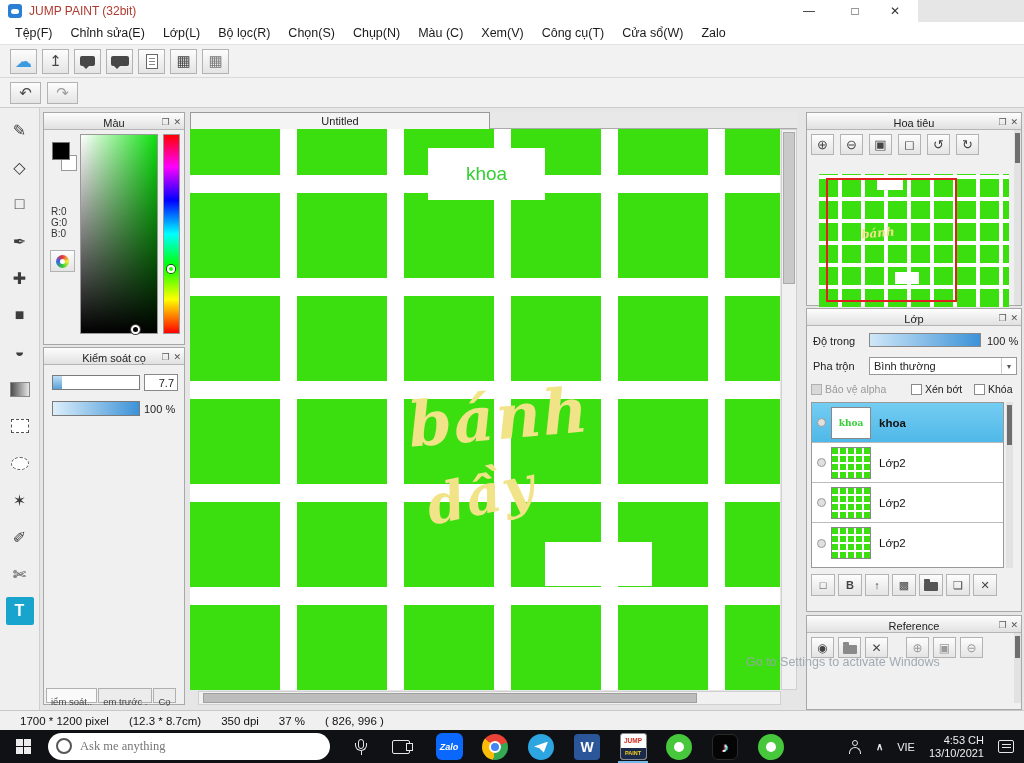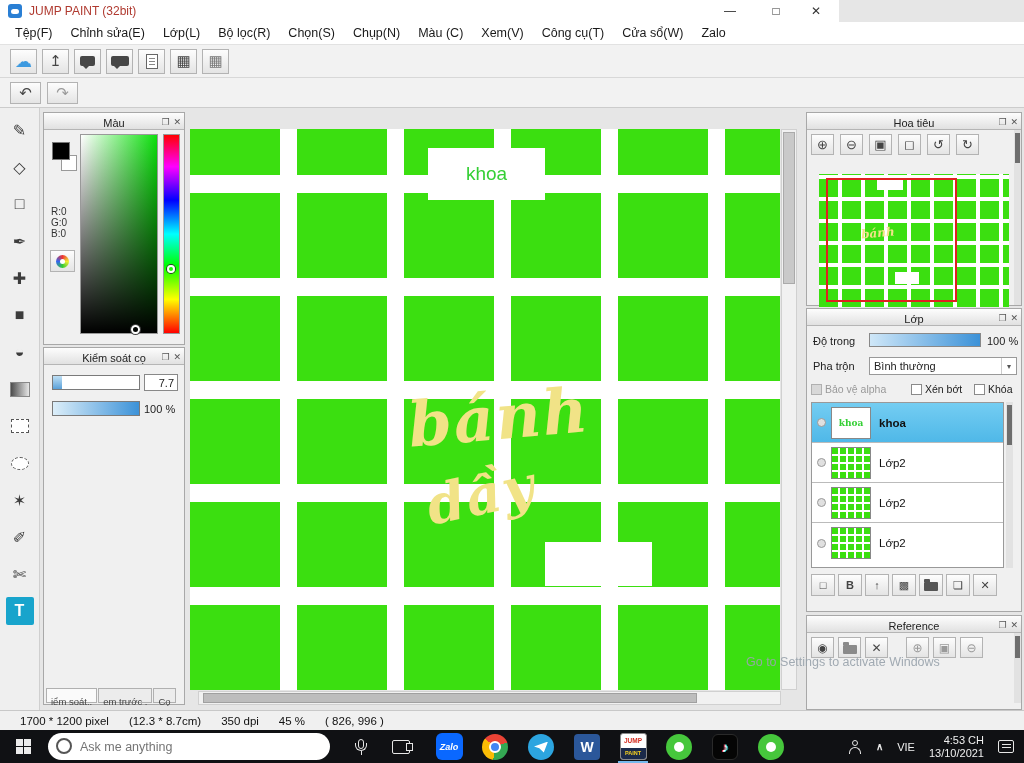--- a/index.html
+++ b/index.html
@@ -1,21 +1,21 @@
 <!DOCTYPE html>
 <html><head>
 <meta charset="utf-8">
 <style>
   *{margin:0;padding:0;box-sizing:border-box}
   html,body{width:1024px;height:763px}
   body{font-family:"Liberation Sans",sans-serif;background:#e6e6e6;overflow:hidden}
   .screen{position:relative;width:1024px;height:763px;background:#e6e6e6}
 
   
-  .titlebar{position:absolute;left:0;top:0;width:839px;height:22px;background:#fff;display:flex;align-items:center}
+  .titlebar{position:absolute;left:0;top:0;width:918px;height:22px;background:#fff;display:flex;align-items:center}
   .app-icon{width:14px;height:14px;margin-left:8px;border-radius:3px;background:#2a7fd4;position:relative}
   .app-icon::after{content:"";position:absolute;left:3px;top:5px;width:8px;height:5px;background:#fff;border-radius:3px}
   .title-text{margin-left:7px;font-size:12px;color:#b03a30}
   .winbtn{position:absolute;top:0;width:34px;height:22px;display:flex;align-items:center;justify-content:center;font-size:12px;color:#333}
   .win-min{right:92px}.win-max{right:46px}.win-close{right:6px}
 
   
   .menubar{position:absolute;left:0;top:22px;width:1024px;height:23px;background:#fff;display:flex;align-items:center;padding-left:6px;border-bottom:1px solid #e2e2e2}
   .menu-item{font-size:12.5px;color:#1a1a1a;padding:0 9px}
 
@@ -137,21 +137,21 @@
   
   .statusbar{position:absolute;left:0;top:710px;width:1024px;height:20px;background:#f0f0f0;border-top:1px solid #c8c8c8;display:flex;align-items:center;gap:20px;padding-left:20px;font-size:11.5px;color:#111}
 
   
   .taskbar{position:absolute;left:0;top:730px;width:1024px;height:33px;background:#101114;display:flex;align-items:center}
   .startbtn{width:46px;height:33px;display:flex;align-items:center;justify-content:center}
   .winlogo{display:grid;grid-template-columns:7px 7px;grid-template-rows:7px 7px;gap:1px}
   .winlogo i{background:#ececec}
   .searchbox{position:relative;width:282px;height:27px;background:#fff;border-radius:14px;margin-left:2px;display:flex;align-items:center}
   .cortana{position:absolute;left:8px;top:5px;width:16px;height:16px;border:2px solid #555;border-radius:50%}
-  .searchbox input{border:none;outline:none;background:transparent;font-size:12.5px;color:#7f1d1d;margin-left:32px;width:230px;font-family:Liberation Sans, sans-serif}
+  .searchbox input{border:none;outline:none;background:transparent;font-size:12.5px;color:#7f1d1d;margin-left:32px;width:230px;font-family:Liberation Serif, serif}
   .tb-ic{height:33px;display:flex;align-items:center;justify-content:center}
   .mic{position:relative;width:18px;height:18px;margin-left:22px}
   .mic .cap{position:absolute;left:6px;top:1px;width:6px;height:10px;border:1px solid #e6e6e6;border-radius:3px}
   .mic .bow{position:absolute;left:3px;top:5px;width:12px;height:8px;border:1px solid #e6e6e6;border-top:none;border-radius:0 0 7px 7px}
   .mic .stem{position:absolute;left:9px;top:13px;width:1px;height:4px;background:#e6e6e6}
   .tview{position:relative;width:18px;height:14px;margin-left:22px}
   .tview .big{position:absolute;inset:0;border:1px solid #e6e6e6;border-radius:2px}
   .tview .small{position:absolute;right:-3px;top:3px;width:7px;height:8px;border:1px solid #e6e6e6;background:#101114}
   .appslot{width:46px;height:33px;display:flex;align-items:center;justify-content:center;position:relative}
   .appslot.active::after{content:"";position:absolute;left:8px;bottom:0;width:30px;height:2px;background:#76b9ed}
@@ -331,20 +331,23 @@
       <div class="track track2"></div>
       <div class="val2">100 %</div>
       <div class="bctabs">
         <span class="bctab active">iểm soát..</span>
         <span class="bctab">em trước .</span>
         <span class="bctab">Cọ</span>
       </div>
     </div>
   </div>
 
+  <div class="tabbar">
+    <div class="ctab">Untitled</div>
+  </div>
   <div class="surface">
     <div class="khoa-box">
       <span class="khoa-text">khoa</span>
     </div>
     <div class="script banh">bánh</div>
     <div class="script day">dầy</div>
     <div class="white-box2"></div>
   </div>
   <div class="vscroll">
       <div class="vthumb"></div>
@@ -502,21 +505,21 @@
       <div class="thin-scroll" style="height:70px">
           <div class="thin-thumb" style="height:22px"></div>
         </div>
     </div>
   </div>
 
   <div class="statusbar">
     <span>1700 * 1200 pixel</span>
     <span>(12.3 * 8.7cm)</span>
     <span>350 dpi</span>
-    <span>45 %</span>
+    <span>37 %</span>
     <span>( 826, 996 )</span>
   </div>
 
   <div class="watermark">
     <div class="wm2">Go to Settings to activate Windows</div>
   </div>
 
   <div class="taskbar">
     <div class="startbtn">
       <span class="winlogo">

